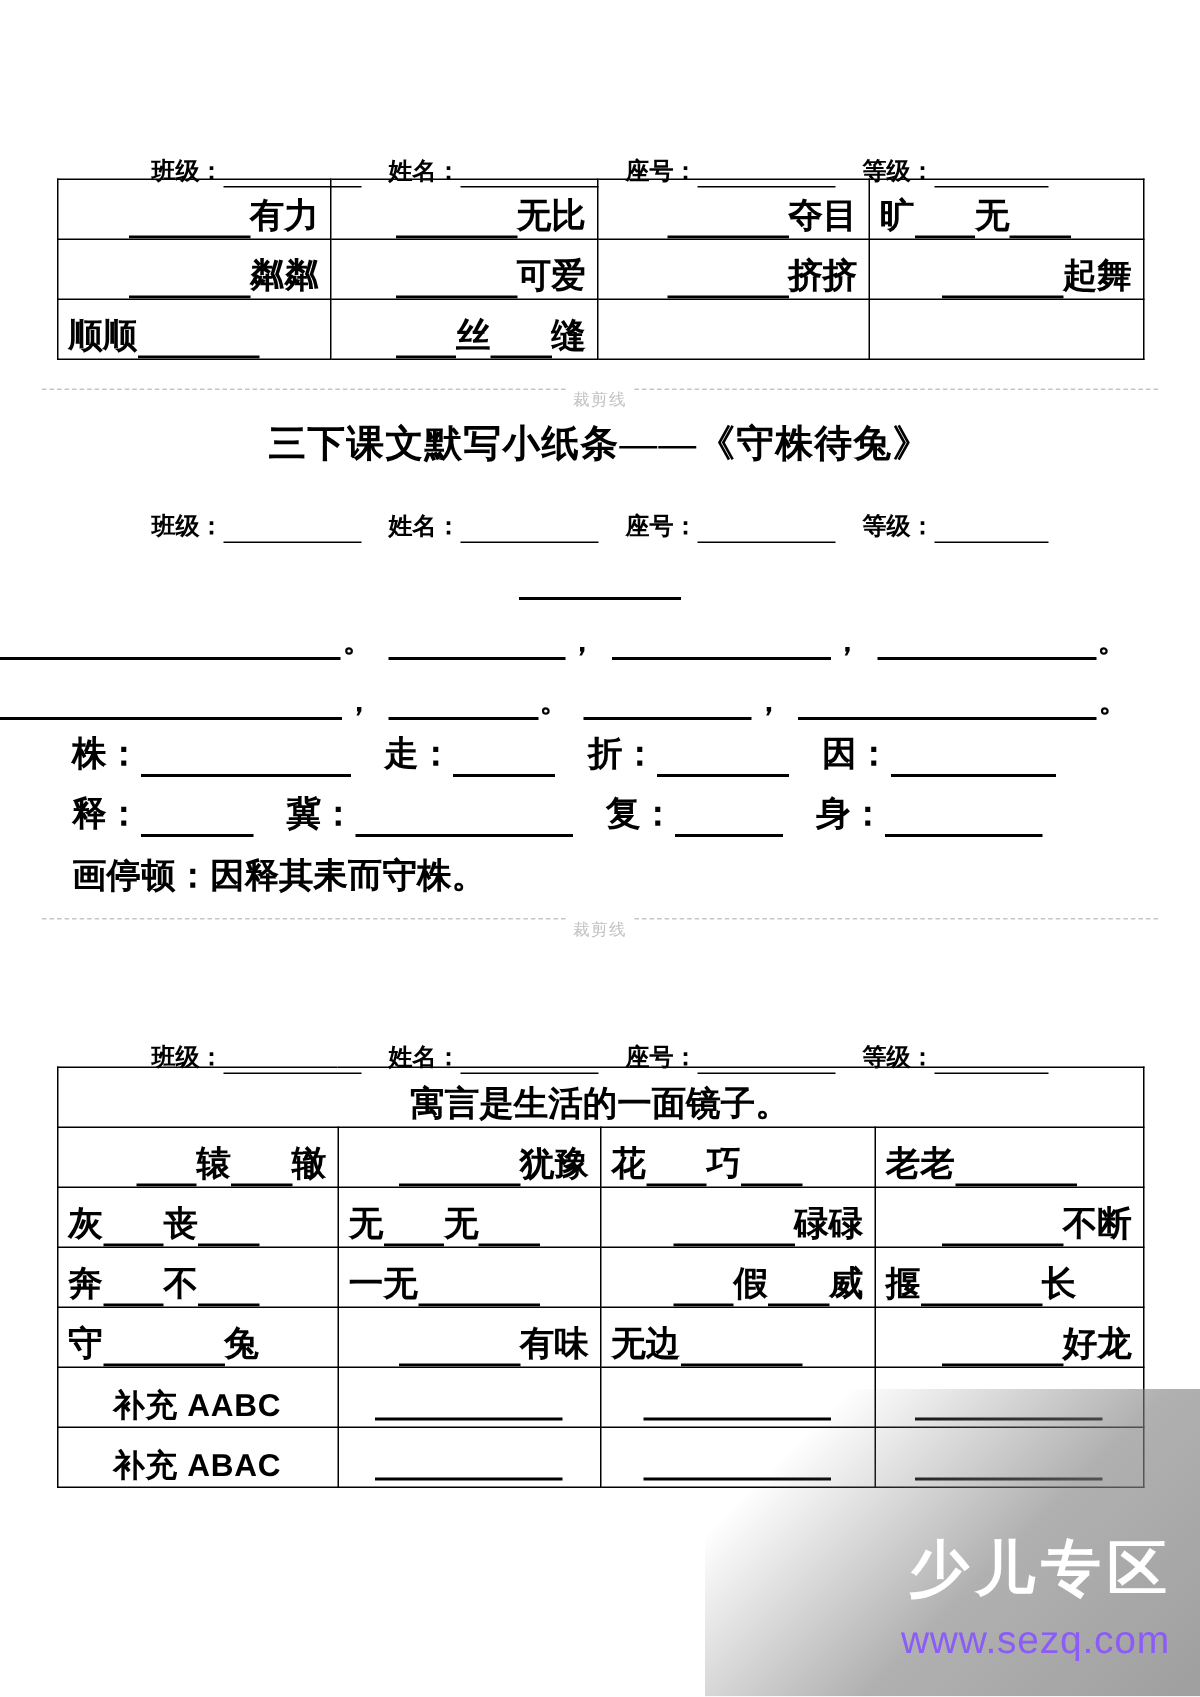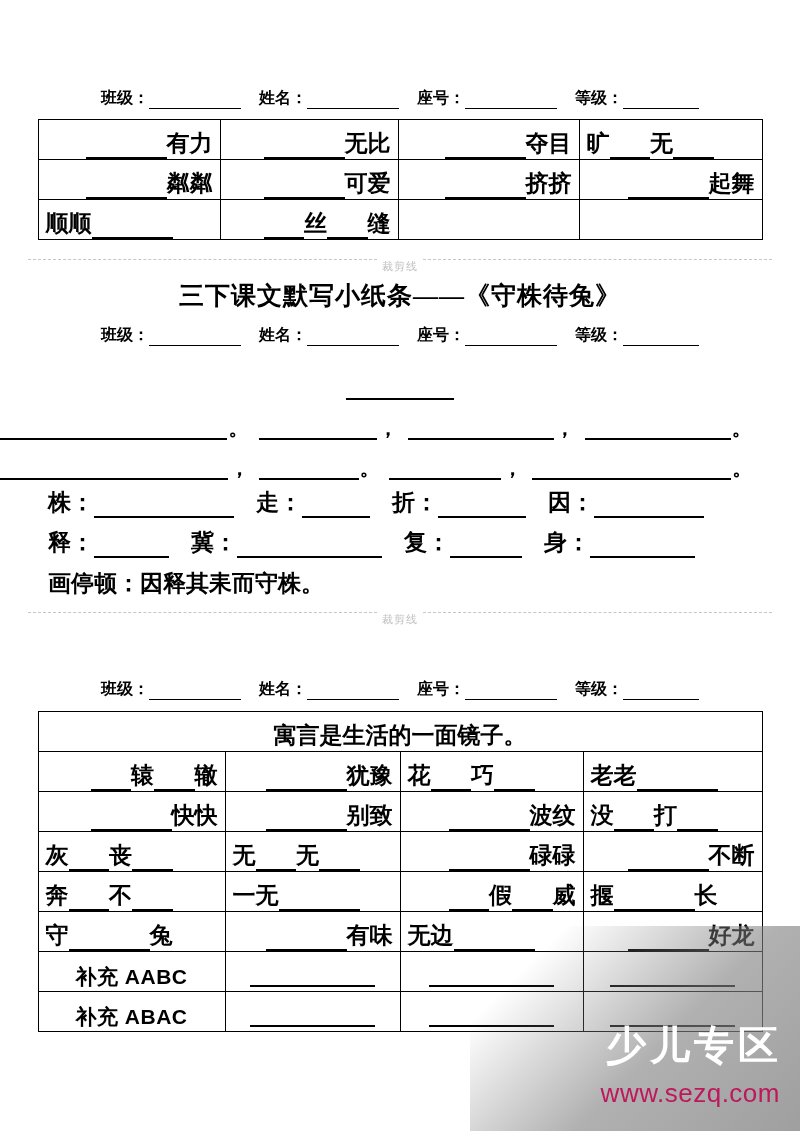--- a/index.html
+++ b/index.html
@@ -37,20 +37,21 @@
     display: flex;
     align-items: flex-end;
     justify-content: center;
     font-size: 16px;
     font-weight: bold;
     white-space: nowrap;
   }
   .info-field {
     display: inline-flex;
     align-items: flex-end;
+    margin-top: 16px;
   }
   .info-label {
     font-size: 16px;
     font-weight: bold;
   }
   .ul {
     display: inline-block;
     border-bottom: 1.6px solid #000;
     height: 15px;
   }
@@ -181,21 +182,21 @@
     color: #ffffff;
     letter-spacing: 4px;
     font-family: "Liberation Sans", "DejaVu Sans", sans-serif;
     white-space: nowrap;
   }
   #wm-url {
     position: absolute;
     right: 20px;
     bottom: 22px;
     font-size: 26px;
-    color: #be185d;
+    color: #8b5cf6;
     letter-spacing: 0.5px;
     font-family: "Liberation Sans", "DejaVu Sans", sans-serif;
     white-space: nowrap;
   }
 </style>
 </head>
 <body>
 
 <div id="page">
 
@@ -402,26 +403,20 @@
           <tr>
             <td colspan="4" class="cell-center">寓言是生活的一面镜子。</td>
           </tr>
           <tr>
             <td class="cell-right"><span class="blank" style="width: 40.5px;"></span><span class="cw">辕</span><span class="blank" style="width: 40.5px;"></span><span class="cw">辙</span></td>
             <td class="cell-right"><span class="blank" style="width: 81px;"></span><span class="cw">犹豫</span></td>
             <td class="cell-left"><span class="cw">花</span><span class="blank" style="width: 40.5px;"></span><span class="cw">巧</span><span class="blank" style="width: 40.5px;"></span></td>
             <td class="cell-left"><span class="cw">老老</span><span class="blank" style="width: 81px;"></span></td>
           </tr>
           <tr>
-            <td class="cell-right"><span class="blank" style="width: 81px;"></span><span class="cw">快快</span></td>
-            <td class="cell-right"><span class="blank" style="width: 81px;"></span><span class="cw">别致</span></td>
-            <td class="cell-right"><span class="blank" style="width: 81px;"></span><span class="cw">波纹</span></td>
-            <td class="cell-left"><span class="cw">没</span><span class="blank" style="width: 40.5px;"></span><span class="cw">打</span><span class="blank" style="width: 40.5px;"></span></td>
-          </tr>
-          <tr>
             <td class="cell-left"><span class="cw">灰</span><span class="blank" style="width: 40.5px;"></span><span class="cw">丧</span><span class="blank" style="width: 40.5px;"></span></td>
             <td class="cell-left"><span class="cw">无</span><span class="blank" style="width: 40.5px;"></span><span class="cw">无</span><span class="blank" style="width: 40.5px;"></span></td>
             <td class="cell-right"><span class="blank" style="width: 81px;"></span><span class="cw">碌碌</span></td>
             <td class="cell-right"><span class="blank" style="width: 81px;"></span><span class="cw">不断</span></td>
           </tr>
           <tr>
             <td class="cell-left"><span class="cw">奔</span><span class="blank" style="width: 40.5px;"></span><span class="cw">不</span><span class="blank" style="width: 40.5px;"></span></td>
             <td class="cell-left"><span class="cw">一无</span><span class="blank" style="width: 81px;"></span></td>
             <td class="cell-right"><span class="blank" style="width: 40.5px;"></span><span class="cw">假</span><span class="blank" style="width: 40.5px;"></span><span class="cw">威</span></td>
             <td class="cell-left"><span class="cw">揠</span><span class="blank" style="width: 81px;"></span><span class="cw">长</span></td>

